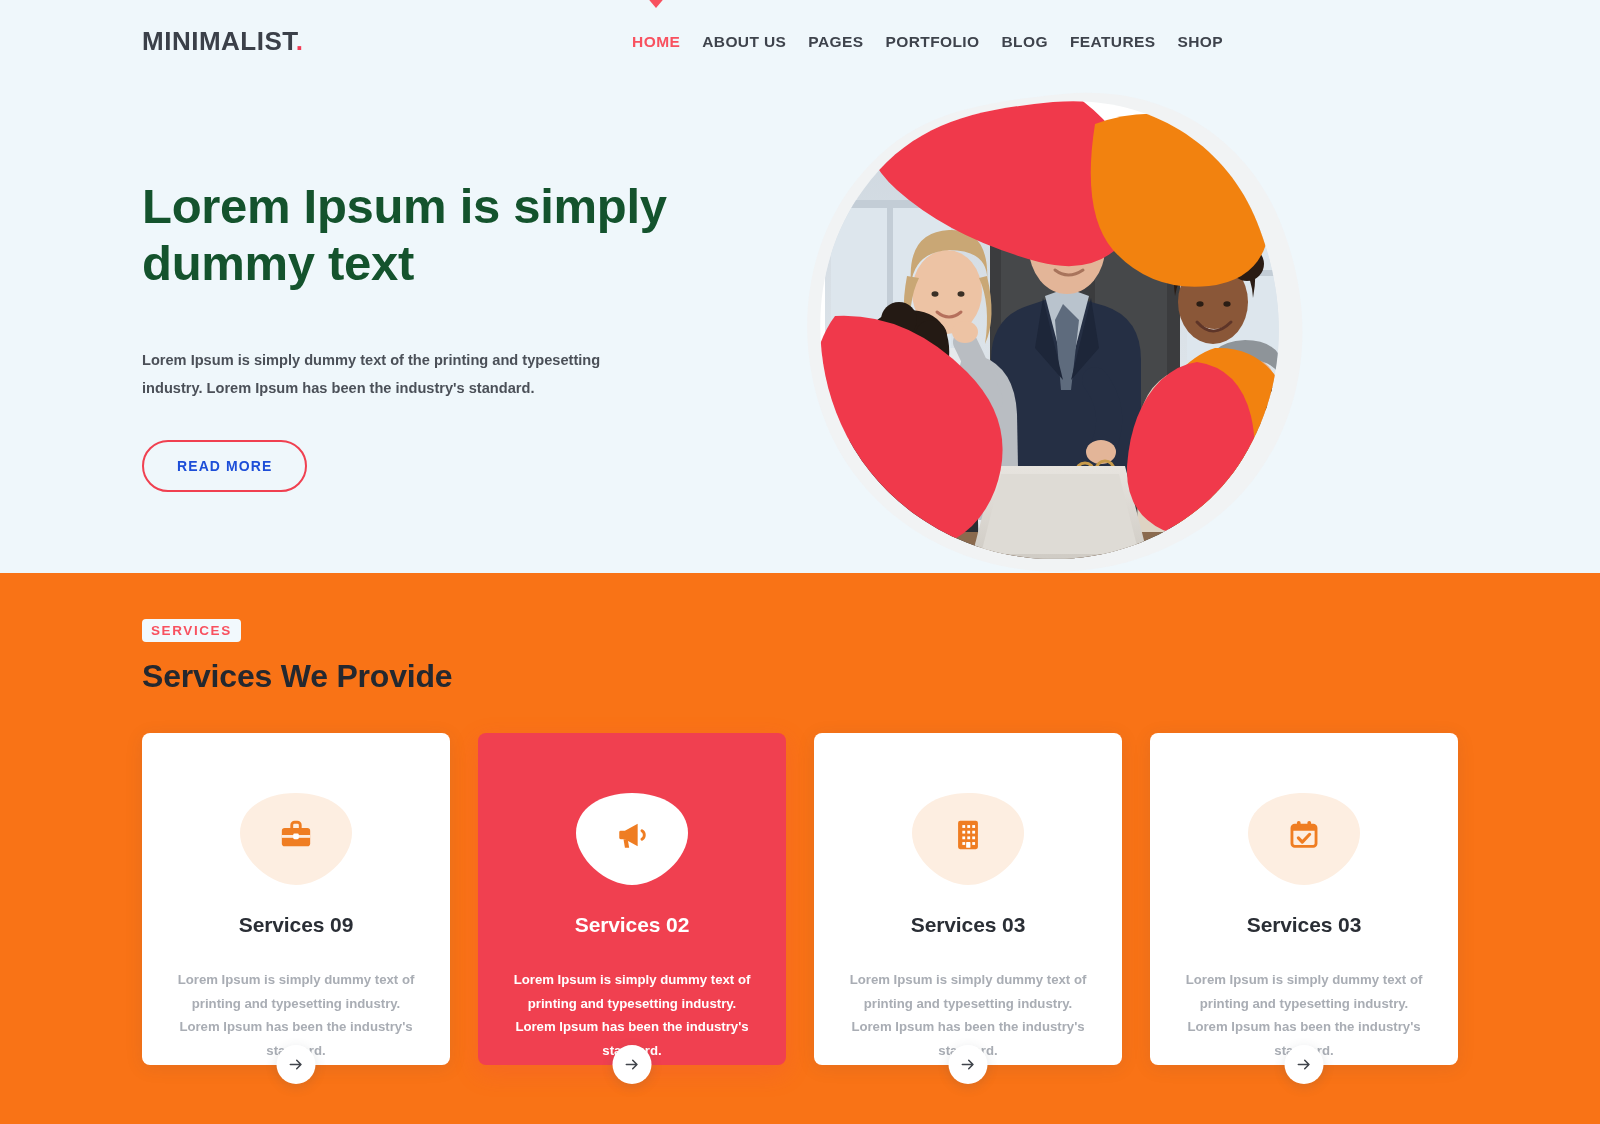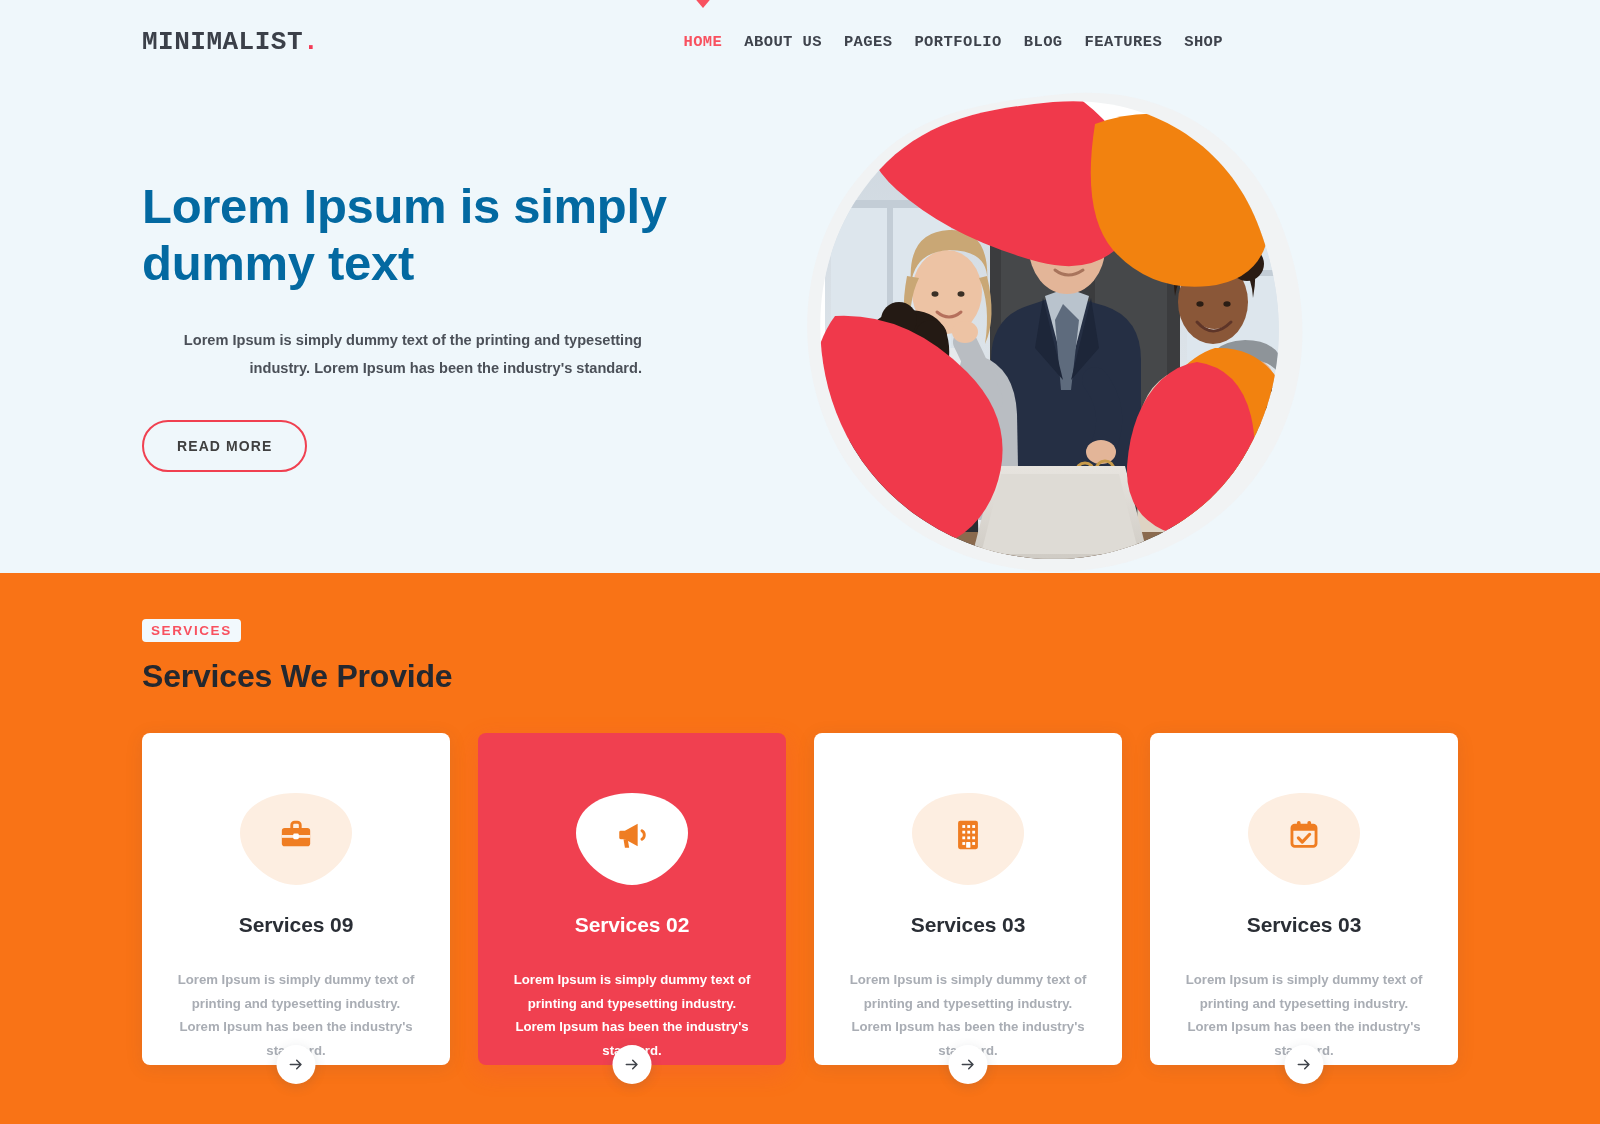--- a/index.html
+++ b/index.html
@@ -32,21 +32,20 @@
   
   .navbar {
     position: absolute;
     top: 0; left: 0;
     width: 100%;
     height: 74px;
     display: flex;
     align-items: center;
     padding: 9px 142px 0 142px;
     z-index: 20;
-    font-family: Liberation Mono, monospace;
   }
 
   .brand {
     font-size: 26px;
     font-weight: bold;
     letter-spacing: 0.5px;
     color: #3b4049;
     white-space: nowrap;
   }
   .brand-dot { color: #f33b56; }
@@ -91,43 +90,42 @@
     left: 142px;
     top: 178px;
     width: 600px;
     z-index: 10;
   }
 
   .hero-title {
     font-size: 49px;
     line-height: 1.16;
     font-weight: bold;
-    color: #0369a1;
+    color: #14532d;
     letter-spacing: -0.3px;
     max-width: 560px;
   }
 
   .hero-text {
-    margin-top: 34px;
+    margin-top: 54px;
     font-size: 14.6px;
     line-height: 1.95;
     font-weight: bold;
     color: #4b5058;
     max-width: 500px;
-    text-align: right;
   }
 
   .hero-btn {
     display: inline-block;
     margin-top: 37px;
     padding: 16px 33px;
     border: 2px solid #f04050;
     border-radius: 30px;
     background: transparent;
-    color: #404040;
+    color: #1d4ed8;
     font-size: 14px;
     font-weight: bold;
     letter-spacing: 1.1px;
     text-transform: uppercase;
     cursor: pointer;
     font-family: "Liberation Sans", sans-serif;
   }
 
   
   .hero-art {

